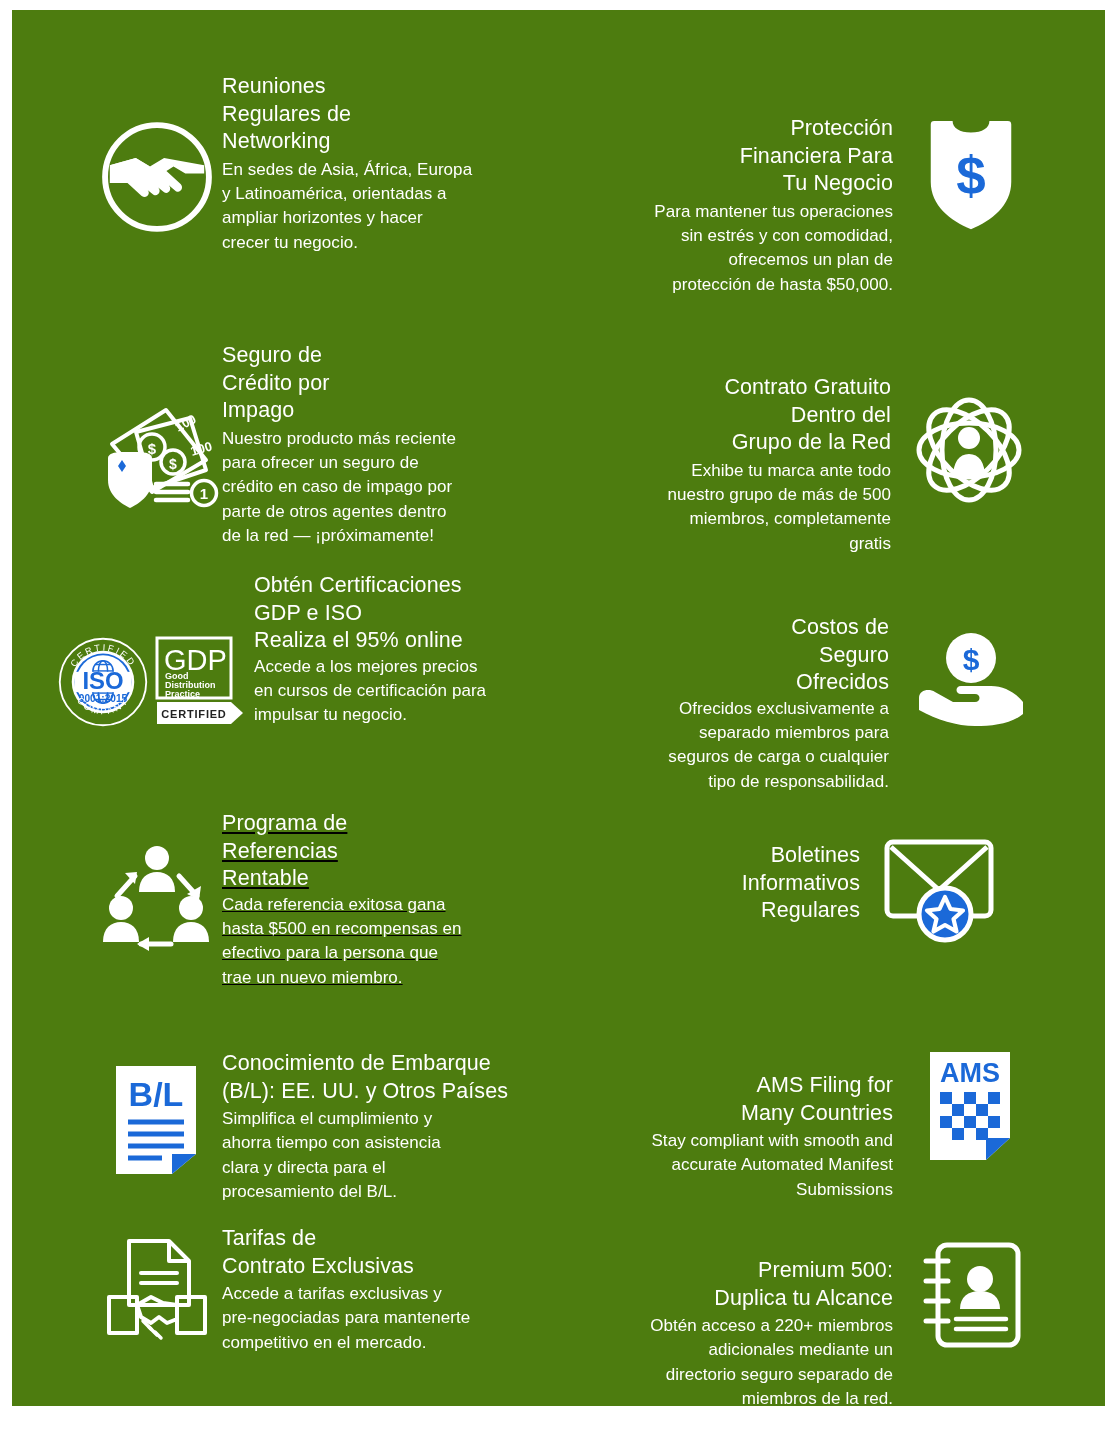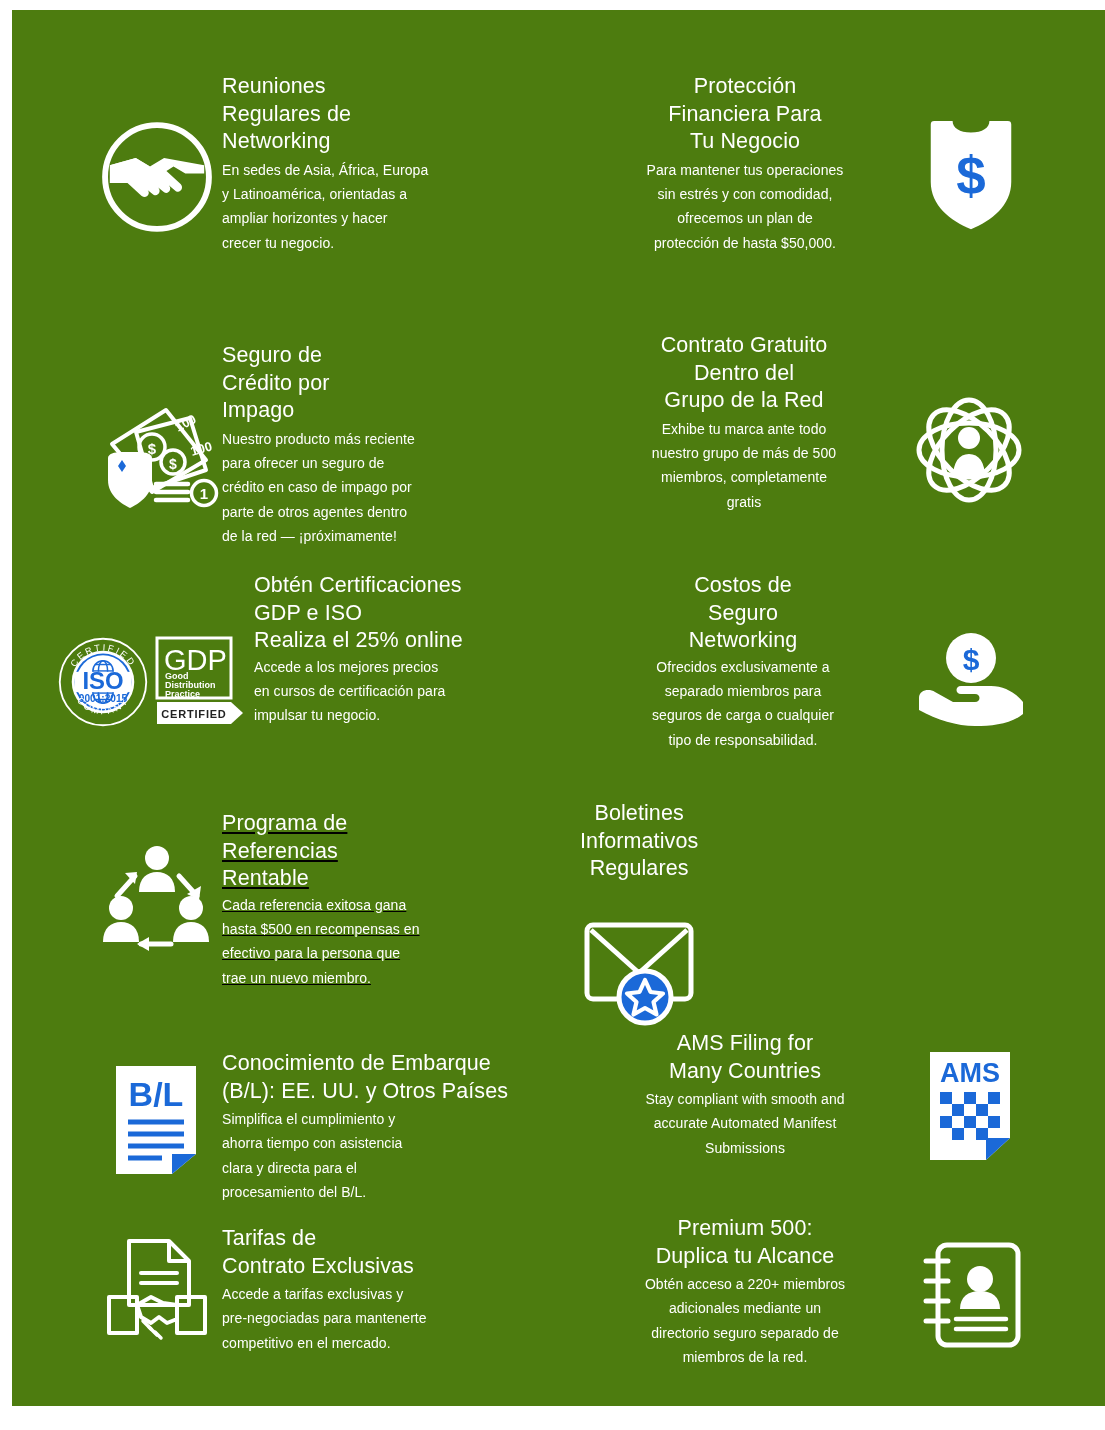--- a/index.html
+++ b/index.html
@@ -42,33 +42,33 @@
   .icon-cell {
     flex: 0 0 auto;
     display: flex;
     align-items: flex-start;
     justify-content: center;
   }
   .text-cell {
     flex: 1 1 auto;
   }
   .item.left .text-cell { text-align: left; }
-  .item.right .text-cell { text-align: center; }
+  .item.right .text-cell { text-align: right; margin-top: 42px; }
 
   .b-title {
     color: #ffffff;
     font-size: 21.5px;
     line-height: 27.5px;
     font-weight: 400;
     letter-spacing: 0.1px;
     white-space: pre-line;
   }
   .b-desc {
     color: #ffffff;
-    font-size: 14px;
+    font-size: 17px;
     line-height: 24.4px;
     font-weight: 400;
     letter-spacing: 0.05px;
     margin-top: 2px;
     white-space: pre-line;
   }
   .b-desc.tight { margin-top: 0px; }
 
   svg { display: block; }
 
@@ -222,32 +222,32 @@
           <text x="14" y="54" font-family="'Liberation Sans',sans-serif" font-size="9" font-weight="bold" fill="#ffffff">Distribution</text>
           <text x="14" y="63" font-family="'Liberation Sans',sans-serif" font-size="9" font-weight="bold" fill="#ffffff">Practice</text>
           <path d="M6 68 H80 L92 79 L80 90 H6 Z" fill="#ffffff"></path>
           <text x="43" y="84" font-family="'Liberation Sans',sans-serif" font-size="11" font-weight="bold" fill="#222222" text-anchor="middle" letter-spacing="0.8">CERTIFIED</text>
         </svg>
       </div>
     </div>
     <div class="text-cell">
       <div class="b-title">Obtén Certificaciones
 GDP e ISO
-Realiza el 25% online</div>
+Realiza el 95% online</div>
       <div class="b-desc tight">Accede a los mejores precios
 en cursos de certificación para
 impulsar tu negocio.</div>
     </div>
   </div>
 
   <div class="item right" style="left:585px; top:562px; width:430px;">
     <div class="text-cell" style="padding-right:22px;">
       <div class="b-title">Costos de
 Seguro
-Networking</div>
+Ofrecidos</div>
       <div class="b-desc tight">Ofrecidos exclusivamente a
 separado miembros para
 seguros de carga o cualquier
 tipo de responsabilidad.</div>
     </div>
     <div class="icon-cell" style="width:116px; padding-top:60px;">
       <svg width="112" height="96" viewBox="0 0 112 96" aria-hidden="true">
         <circle cx="58" cy="26" r="25" fill="#ffffff"></circle>
         <text x="58" y="38" font-family="'Liberation Sans',sans-serif" font-size="30" font-weight="bold" fill="#1b69d8" text-anchor="middle">$</text>
         <path d="M6 66 C6 58 16 56 22 60 L40 70 L62 70 C68 70 68 62 62 62 L48 62 C42 62 42 54 48 54 L78 54 C92 54 104 62 110 70 L110 82 C98 92 80 94 62 94 C44 94 24 88 6 78 Z" fill="#ffffff"></path>
@@ -285,21 +285,21 @@
       <div class="b-title">Programa de
 Referencias
 Rentable</div>
       <div class="b-desc tight">Cada referencia exitosa gana
 hasta $500 en recompensas en
 efectivo para la persona que
 trae un nuevo miembro.</div>
     </div>
   </div>
 
-  <div class="item right" style="left:568px; top:790px; width:430px;flex-direction:column;">
+  <div class="item right" style="left:556px; top:790px; width:430px;">
     <div class="text-cell" style="padding-right:20px;">
       <div class="b-title">Boletines
 Informativos
 Regulares</div>
     </div>
     <div class="icon-cell" style="width:118px; padding-top:30px;">
       <svg width="116" height="116" viewBox="0 0 116 116" aria-hidden="true">
         <rect x="6" y="12" width="104" height="74" rx="6" fill="none" stroke="#ffffff" stroke-width="5"></rect>
         <path d="M10 17 L58 60 L106 17" fill="none" stroke="#ffffff" stroke-width="5" stroke-linejoin="round"></path>
         <circle cx="64" cy="84" r="26" fill="#1b69d8" stroke="#ffffff" stroke-width="5"></circle>

